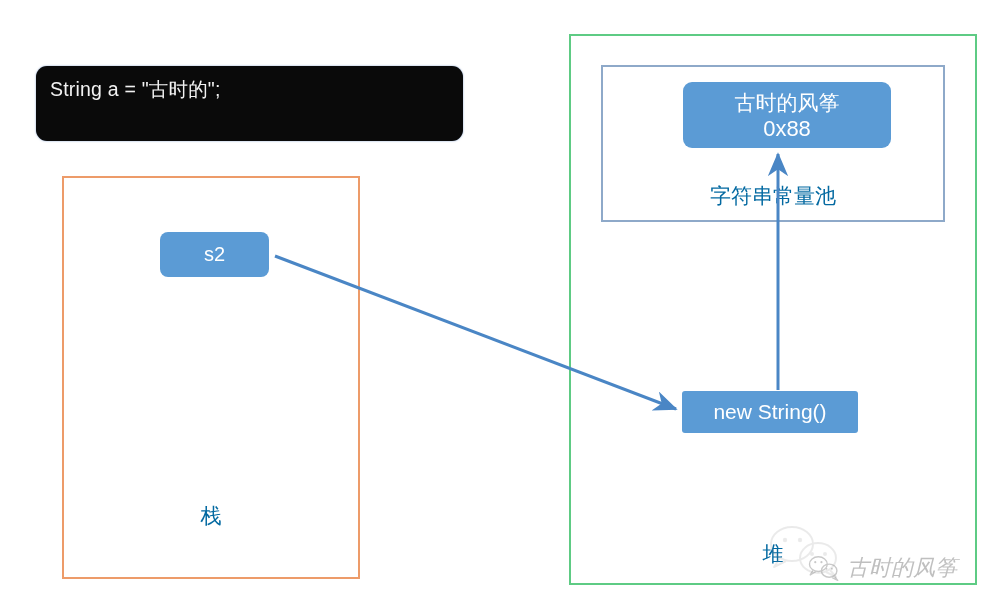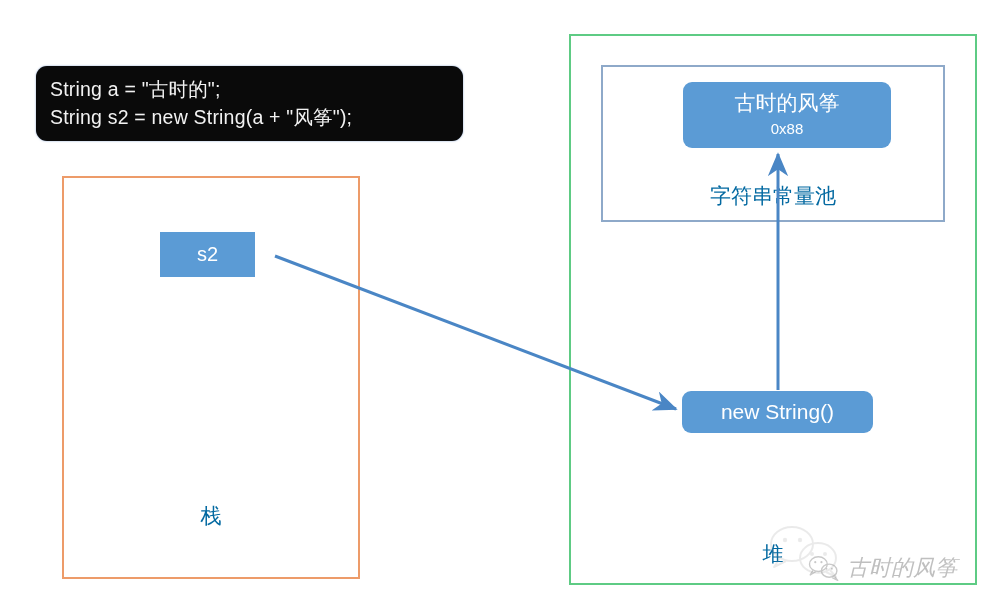--- a/index.html
+++ b/index.html
@@ -103,35 +103,35 @@
     text-align: center;
   }
   .node-pool-str {
     left: 683px;
     top: 82px;
     width: 208px;
     height: 66px;
     border-radius: 9px;
   }
   .node-pool-str .line1 { font-size: 21px; line-height: 27px; }
-  .node-pool-str .line2 { font-size: 15px; line-height: 26px; }
+  .node-pool-str .line2 { font-size: 22px; line-height: 26px; }
   .node-new-string {
     left: 682px;
     top: 391px;
-    width: 191px;
+    width: 176px;
     height: 42px;
-    border-radius: 9px;
+    border-radius: 3px;
     font-size: 21px;
   }
   .node-s2 {
     left: 160px;
     top: 232px;
-    width: 95px;
+    width: 109px;
     height: 45px;
-    border-radius: 0;
+    border-radius: 8px;
     font-size: 20px;
   }
 
   
   .arrow-layer {
     position: absolute;
     left: 0;
     top: 0;
     width: 1000px;
     height: 613px;
@@ -162,21 +162,20 @@
     opacity: 0.17;
   }
 </style>
 </head>
 <body>
 
 <div id="canvas">
 
   <div class="code-block">
     <div class="code-line">String a = "古时的";</div>
-    <div class="code-line">String s2 = new String(a + "风筝");</div>
   </div>
 
   <div class="region region-stack"></div>
   <div class="region-label label-stack">栈</div>
 
   <div class="region region-heap"></div>
   <div class="region-label label-heap">堆</div>
 
   <div class="region region-pool"></div>
   <div class="region-label label-pool">字符串常量池</div>

